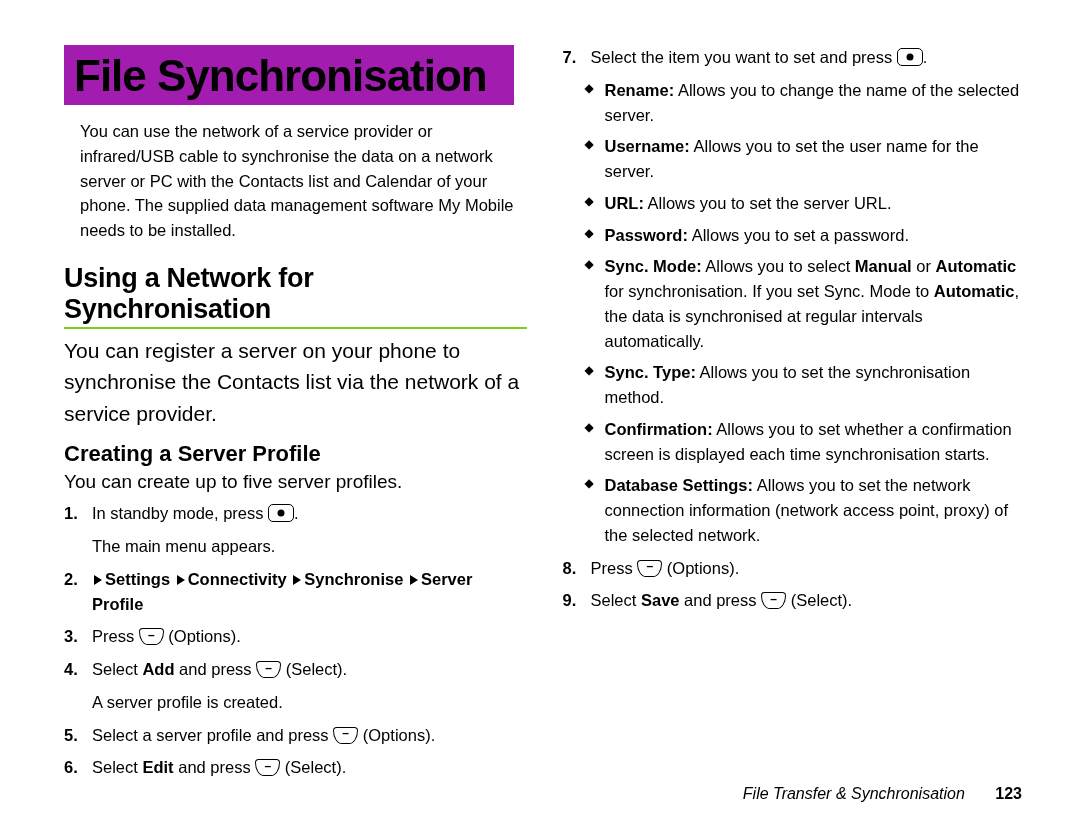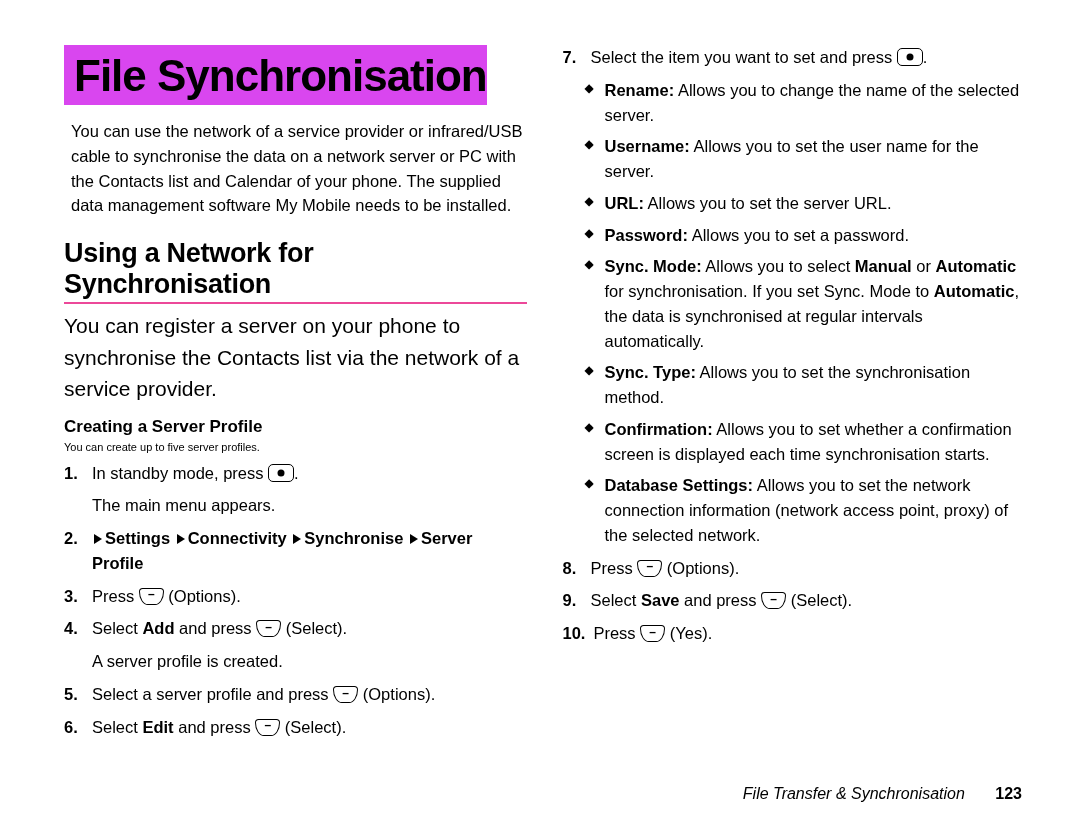--- a/index.html
+++ b/index.html
@@ -21,61 +21,61 @@
   .columns {
     display: flex;
     gap: 36px;
   }
   .col {
     flex: 1 1 0;
     min-width: 0;
   }
   .title-band {
     display: inline-block;
-    background: #d946ef;
-    padding: 6px 0 4px 10px;
+    background: #a21caf;
+    padding: 6px 27px 4px 10px;
     margin-bottom: 14px;
   }
   .title-band h1 {
     margin: 0;
     font-family: "Arial Narrow", "Helvetica Condensed", Arial, sans-serif;
     font-stretch: condensed;
     font-weight: 700;
     font-size: 44px;
     letter-spacing: -1px;
   }
   p.intro {
     font-size: 16.5px;
     line-height: 1.5;
-    margin: 0 0 14px 7px;
+    margin: 0 0 14px 16px;
   }
   h2.section {
     font-family: "Arial Narrow", "Helvetica Condensed", Arial, sans-serif;
     font-stretch: condensed;
     font-weight: 700;
     font-size: 27px;
     letter-spacing: -0.3px;
-    border-bottom: 2px solid #ec4899;
+    border-bottom: 2px solid #84cc16;
     padding-bottom: 2px;
     margin: 6px 0 6px 0;
     display: inline-block;
     width: 100%;
   }
   p.sectionlead {
     font-size: 21px;
     line-height: 1.5;
     margin: 0 0 12px 0;
   }
   h3.subhead {
     font-weight: 700;
-    font-size: 17px;
+    font-size: 22px;
     margin: 2px 0 4px 0;
   }
   p.subintro {
-    font-size: 11px;
+    font-size: 19px;
     margin: 0 0 8px 0;
   }
   ol.steps {
     list-style: none;
     padding: 0 0 0 0;
     margin: 0;
     font-size: 16.5px;
   }
   ol.steps > li {
     display: flex;
@@ -266,26 +266,20 @@
           <span class="body">
             <span>Press </span><span class="key-soft"></span><span> (Options).</span>
           </span>
         </li>
         <li>
           <span class="num">9.</span>
           <span class="body">
             <span>Select </span><b>Save</b><span> and press </span><span class="key-soft"></span><span> (Select).</span>
           </span>
         </li>
-        <li>
-          <span class="num">10.</span>
-          <span class="body">
-            <span>Press </span><span class="key-soft"></span><span> (Yes).</span>
-          </span>
-        </li>
       </ol>
     </div>
   </div>
 
   <div class="footer">
     <span class="ftitle">File Transfer &amp; Synchronisation</span>
     <span class="pnum">123</span>
   </div>
 </div>
 

